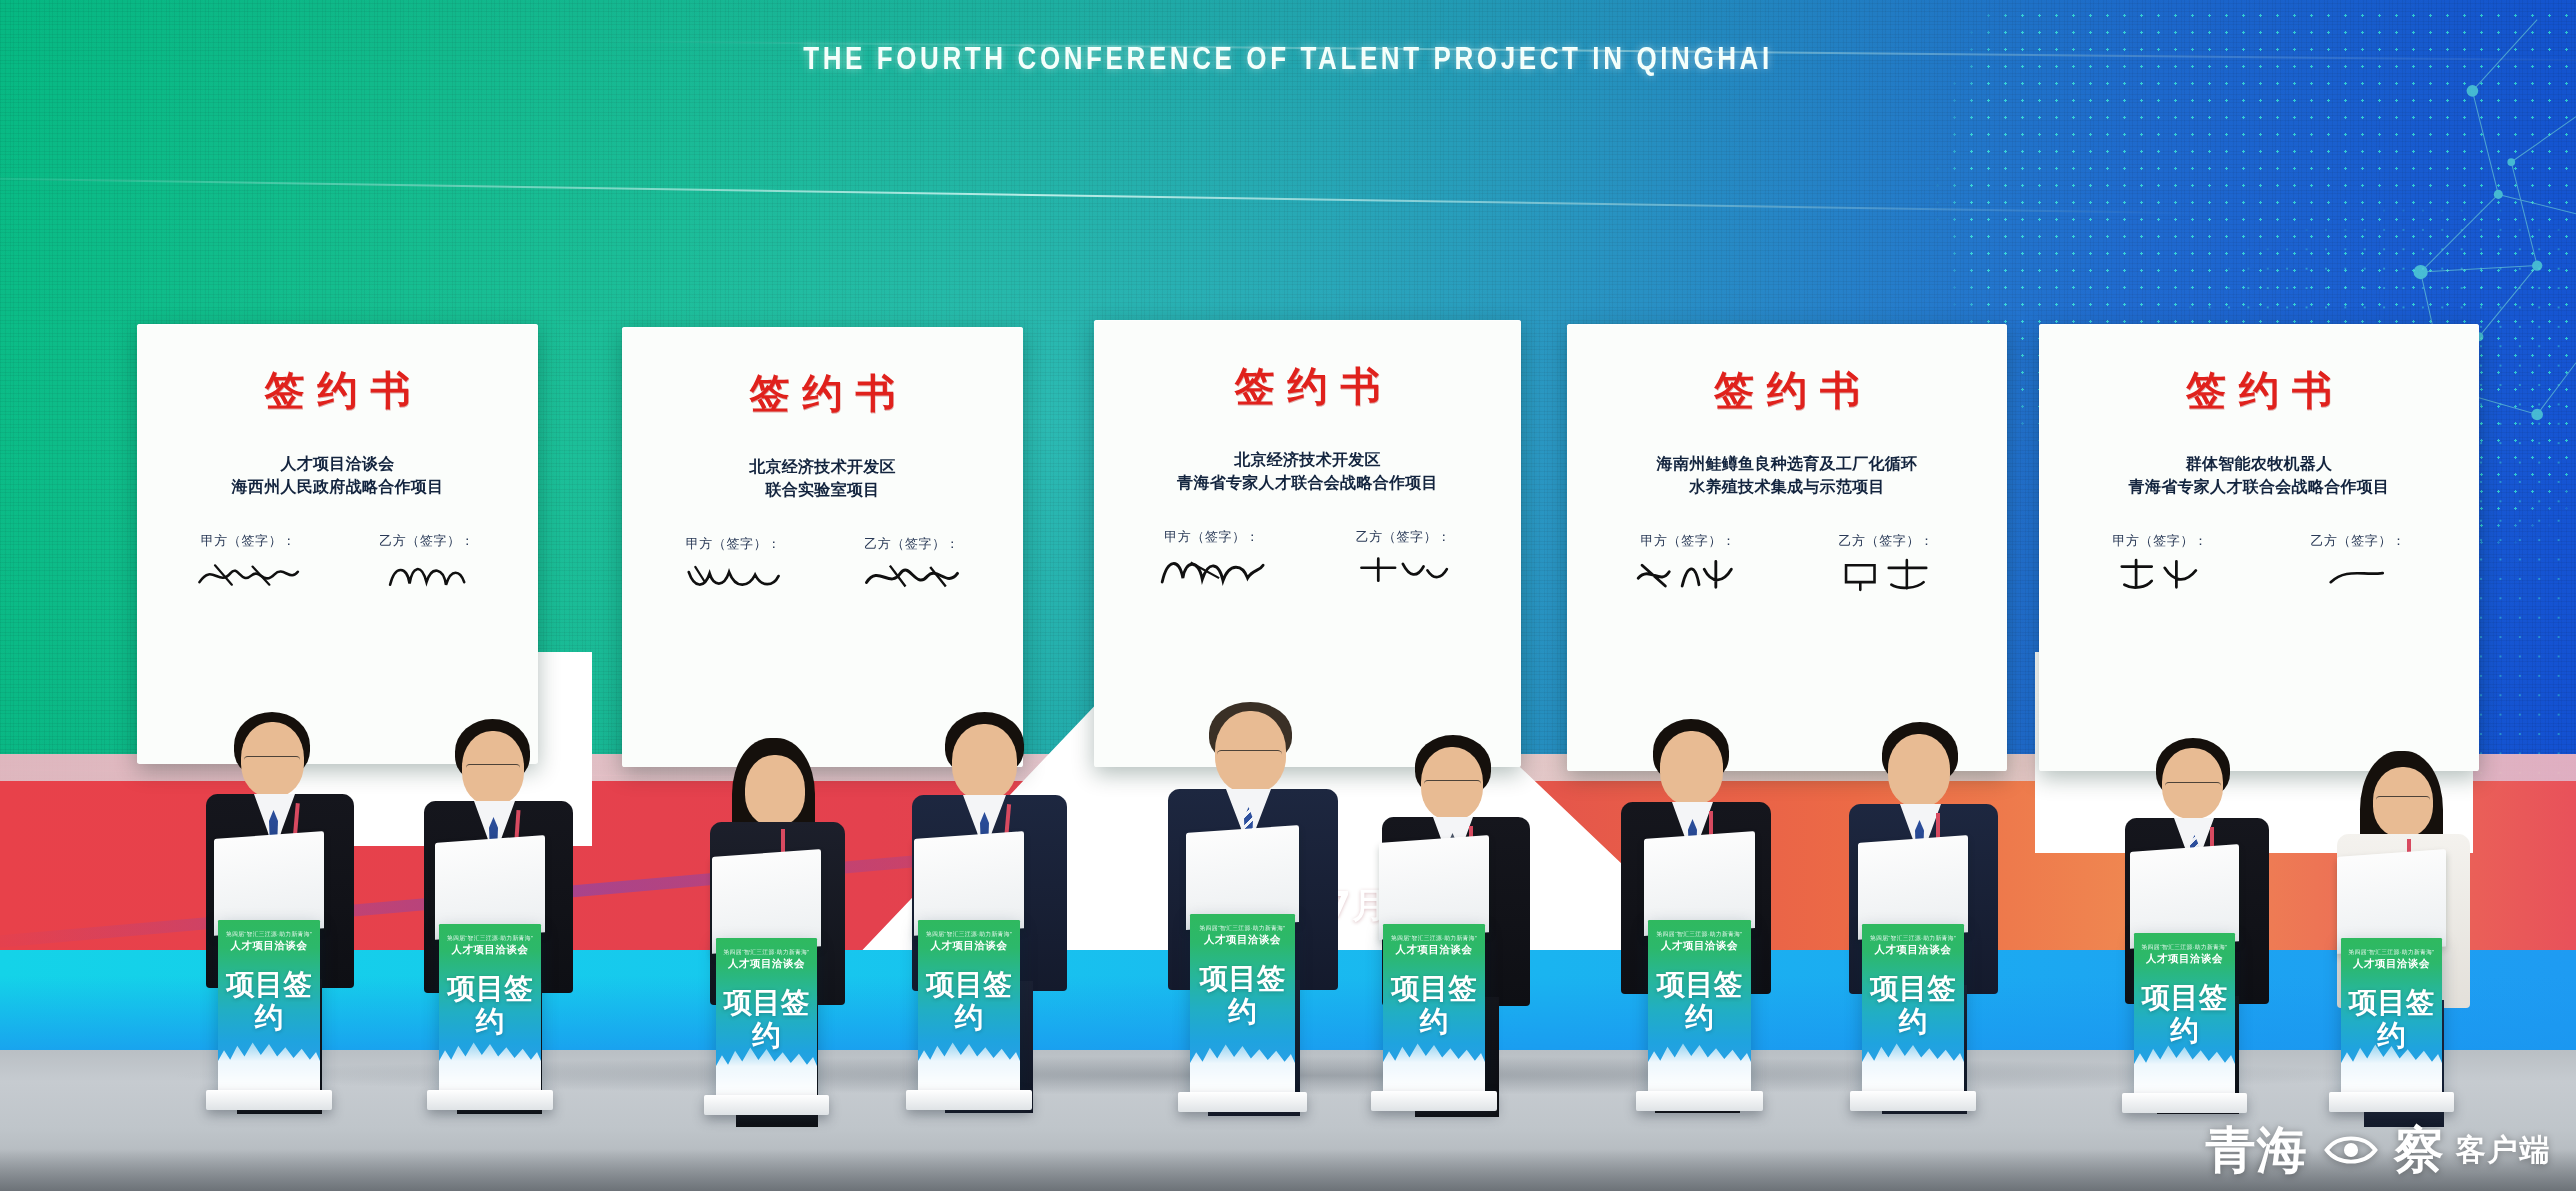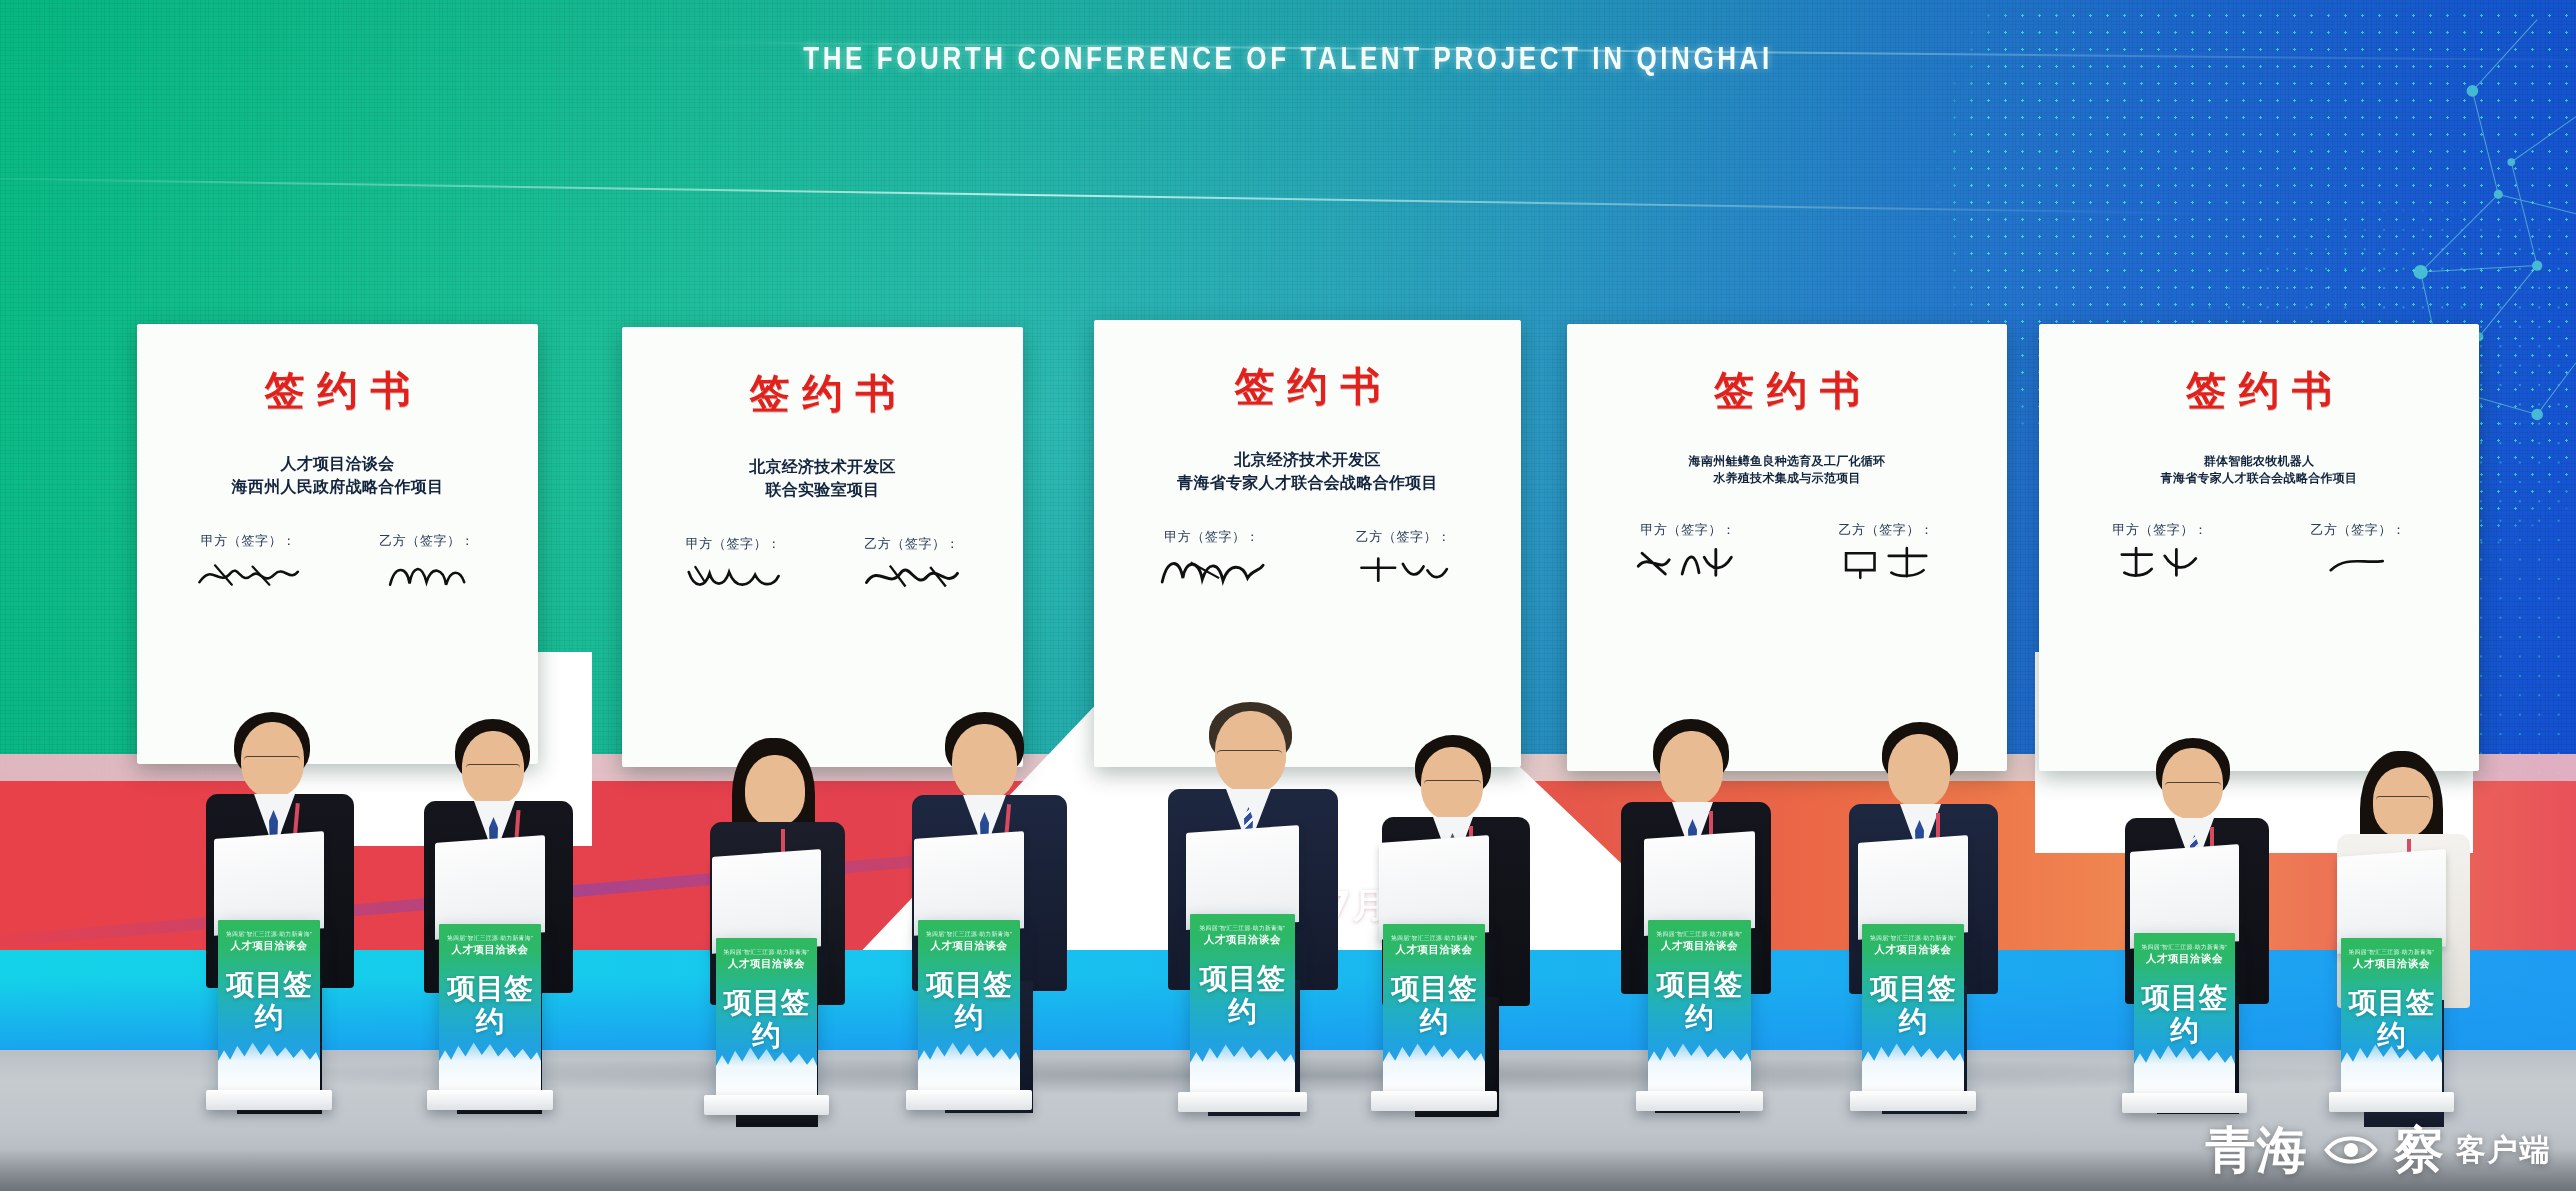--- a/index.html
+++ b/index.html
@@ -88,21 +88,21 @@
   
   .boards{position:absolute;left:0;right:0;top:0;height:100%;z-index:5;}
   .board{position:absolute;background:#fbfdfb;border-radius:2.6px;
     box-shadow:0 6.5px 22px rgba(0,40,30,.30), 0 1.3px 0 rgba(255,255,255,.7) inset;
     padding:17px 13px 0;display:flex;flex-direction:column;align-items:center;}
   .board .bt{font-family:"DejaVu Sans","Liberation Sans",sans-serif;
     font-size:40px;font-weight:900;color:#e0211c;letter-spacing:13px;text-indent:13px;
     margin-top:22px;text-shadow:0.6px 1.3px 0 rgba(170,10,10,.35);}
   .board .bname{margin-top:35px;text-align:center;color:#13243e;font-weight:800;
     font-family:"DejaVu Sans","Liberation Sans",sans-serif;font-size:16px;line-height:1.42;letter-spacing:0.3px;white-space:nowrap;}
-  .board .bname.narrow{font-size:12px;}
+  .board .bname.narrow{font-size:16px;}
   .sign-row{margin-top:34px;width:100%;display:flex;justify-content:space-around;padding:0 9px;}
   .sign-col{display:flex;flex-direction:column;align-items:center;width:44%;}
   .sign-lbl{font-size:13px;color:#2a3a57;letter-spacing:0.6px;font-family:"DejaVu Sans","Liberation Sans",sans-serif;white-space:nowrap;}
   .sign-mark{height:38px;margin-top:5.2px;}
   .sign-mark svg{display:block;}
 
   
   .person{position:absolute;z-index:7;}
   .head{position:absolute;border-radius:48% 48% 44% 44%;background:#e8bb93;}
   .hair{position:absolute;border-radius:50% 50% 42% 42%;background:#15100c;}

